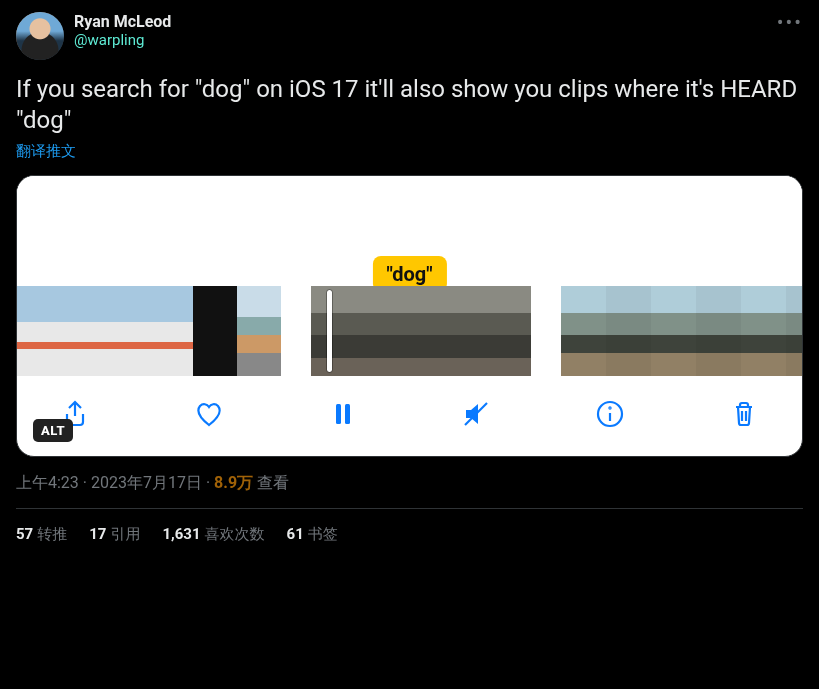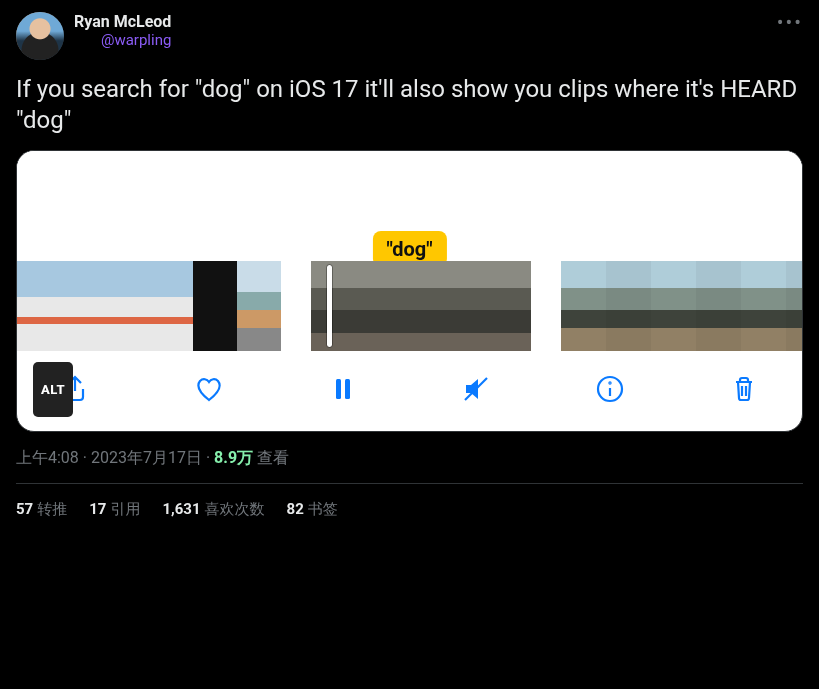--- a/index.html
+++ b/index.html
@@ -12,42 +12,41 @@
     color: #e7e9ea;
   }
   .tweet {
     padding: 12px 16px;
     position: relative;
   }
   .header {
     display: flex;
     align-items: flex-start;
     gap: 10px;
-    text-align: right;
   }
   .avatar {
     width: 48px;
     height: 48px;
     border-radius: 50%;
     background: linear-gradient(135deg,#d7b28a 0%, #9c6e4a 30%, #3a3a3a 70%);
     flex: none;
     overflow: hidden;
     position: relative;
   }
   .avatar-inner {
     position: absolute;
     inset: 0;
     background:
       radial-gradient(circle at 50% 35%, #e6c1a0 0 10px, transparent 11px),
       radial-gradient(circle at 50% 80%, #222 0 18px, transparent 19px),
       linear-gradient(180deg,#6fa9d6 0 40%, #1e3447 60% 100%);
   }
   .name-block { line-height: 1.2; }
   .display-name { font-weight: 700; font-size: 16px; color: #e7e9ea; }
-  .handle { font-size: 15px; color: #8b5cf6; }
+  .handle { font-size: 15px; color: #5eead4; }
   .more {
     position: absolute;
     right: 16px;
     top: 10px;
     color: #71767b;
     font-size: 20px;
     letter-spacing: 2px;
     cursor: pointer;
   }
   .body-text {
@@ -166,30 +165,30 @@
   .tb-btn.mute svg .fill { fill: #0a7aff; stroke: none; }
   .tb-btn.trash svg * { stroke: #0a7aff; }
   .alt-badge {
     position: absolute;
     left: 16px;
     bottom: 14px;
     background: #222;
     color: #fff;
     font-weight: 800;
     font-size: 13px;
-    padding: 20px 8px;
+    padding: 4px 8px;
     border-radius: 5px;
     letter-spacing: .5px;
   }
   .meta {
     margin-top: 16px;
     color: #71767b;
     font-size: 16px;
   }
-  .meta .views-n { color: #86efac; font-weight: 700; }
+  .meta .views-n { color: #a16207; font-weight: 700; }
   .divider {
     margin-top: 14px;
     border-top: 1px solid #2f3336;
   }
   .stats {
     display: flex;
     gap: 22px;
     padding: 16px 0 0;
     color: #71767b;
     font-size: 15px;
@@ -209,20 +208,21 @@
     <div class="name-block">
       <div class="display-name">Ryan McLeod</div>
       <div class="handle">@warpling</div>
     </div>
   </div>
 
   <div class="more">•••</div>
 
   <div class="body-text">If you search for "dog" on iOS 17 it'll also show you clips where it's HEARD "dog"</div>
 
+  <div class="translate">翻译推文</div>
 
   <div class="media-card">
     <div class="media-top">
       <div class="dog-label">"dog"</div>
       <div class="dog-tick"></div>
     </div>
 
     <div class="timeline">
       <div class="clip-group g1">
         <div class="clip"></div>
@@ -287,21 +287,21 @@
           <line x1="14" y1="13" x2="14" y2="23"></line>
           <line x1="18" y1="13" x2="18" y2="23"></line>
         </svg>
       </div>
     </div>
 
     <div class="alt-badge">ALT</div>
   </div>
 
   <div class="meta">
-    <span>上午4:08</span>
+    <span>上午4:23</span>
     <span> · </span>
     <span>2023年7月17日</span>
     <span> · </span>
     <span class="views-n">8.9万</span>
     <span> </span>
     <span>查看</span>
   </div>
 
   <div class="divider"></div>
 
@@ -309,17 +309,17 @@
     <div class="stat">
       <span class="n">57</span><span>转推</span>
     </div>
     <div class="stat">
       <span class="n">17</span><span>引用</span>
     </div>
     <div class="stat">
       <span class="n">1,631</span><span>喜欢次数</span>
     </div>
     <div class="stat">
-      <span class="n">82</span><span>书签</span>
+      <span class="n">61</span><span>书签</span>
     </div>
   </div>
 
 </div>
 
 </body></html>

